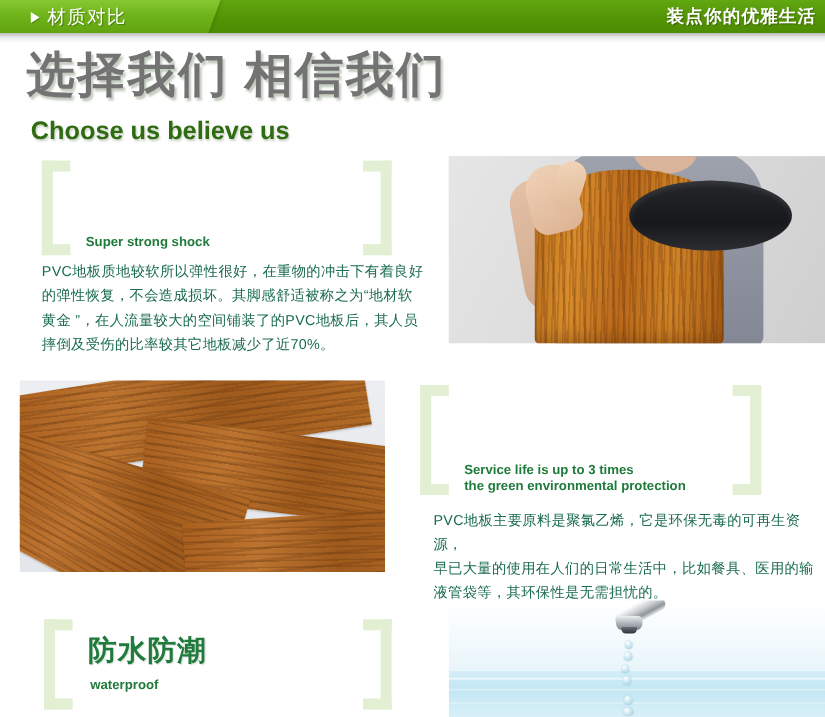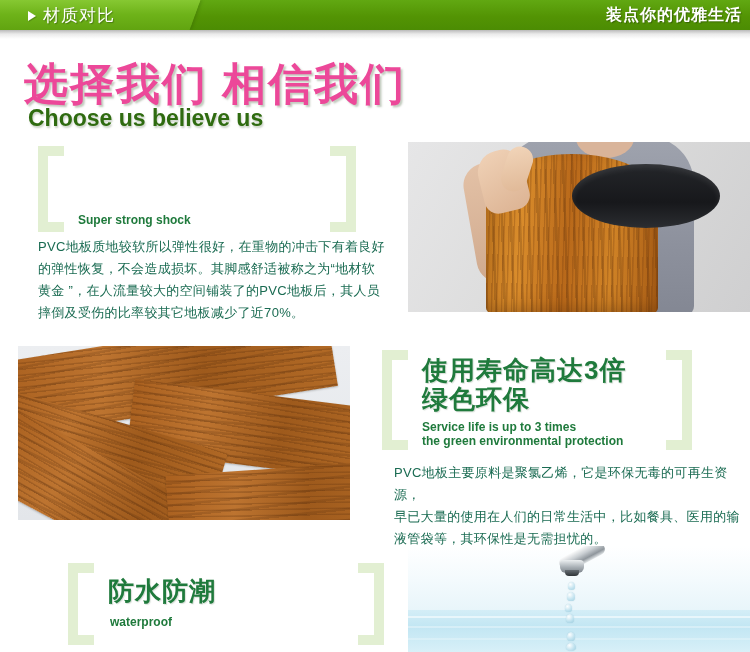--- a/index.html
+++ b/index.html
@@ -75,22 +75,22 @@
     font-size: 16px;
     font-weight: bold;
     letter-spacing: 1px;
     text-shadow: 1px 1px 1px rgba(0,0,0,0.30);
     white-space: nowrap;
   }
 
   
   .headline {
     position: absolute;
-    left: 24px; top: 61px;
-    color: #ec4899;
+    left: 24px; top: 46px;
+    color: #737373;
     font-size: 44px;
     font-weight: bold;
     letter-spacing: 2px;
     line-height: 1.05;
     white-space: nowrap;
     text-shadow: 2px 2px 2px rgba(120,140,110,0.45);
   }
   .headline-en {
     position: absolute;
     left: 28px; top: 105px;
@@ -315,39 +315,37 @@
   </div>
   <div class="hand"></div>
   <div class="thumb"></div>
 </div>
 
 <div class="block" style="left:382px; top:350px; width:310px; height:100px;">
   <div class="brackets">
     <div class="bracket left" style="left:0px;   top:0px; width:26px; height:100px;"></div>
     <div class="bracket right" style="left:284px; top:0px; width:26px; height:100px;"></div>
   </div>
-  <div class="ttl-cn" style="left:40px; top:6px;">使用寿命高达3倍
-绿色环保</div>
   <div class="ttl-en" style="left:40px; top:70px;">Service life is up to 3 times
 the green environmental protection</div>
 </div>
 <div class="para" style="left:394px; top:462px; width:350px;">PVC地板主要原料是聚氯乙烯，它是环保无毒的可再生资源，
 早已大量的使用在人们的日常生活中，比如餐具、医用的输
 液管袋等，其环保性是无需担忧的。</div>
 
 <div class="photo ph2">
   <div class="bg"></div>
   <div class="plk p1"></div>
   <div class="plk p2"></div>
   <div class="plk p3"></div>
   <div class="plk p4"></div>
   <div class="plk p5"></div>
 </div>
 
-<div class="block" style="left:40px; top:563px; width:318px; height:82px;margin-left:28px;">
+<div class="block" style="left:40px; top:563px; width:318px; height:82px;">
   <div class="brackets">
     <div class="bracket left" style="left:0px;   top:0px; width:26px; height:82px;"></div>
     <div class="bracket right" style="left:290px; top:0px; width:26px; height:82px;"></div>
   </div>
   <div class="ttl-cn" style="left:40px; top:14px;">防水防潮</div>
   <div class="ttl-en" style="left:42px; top:52px;text-align:right;">waterproof</div>
 </div>
 
 <div class="photo ph3">
   <div class="sky"></div>

